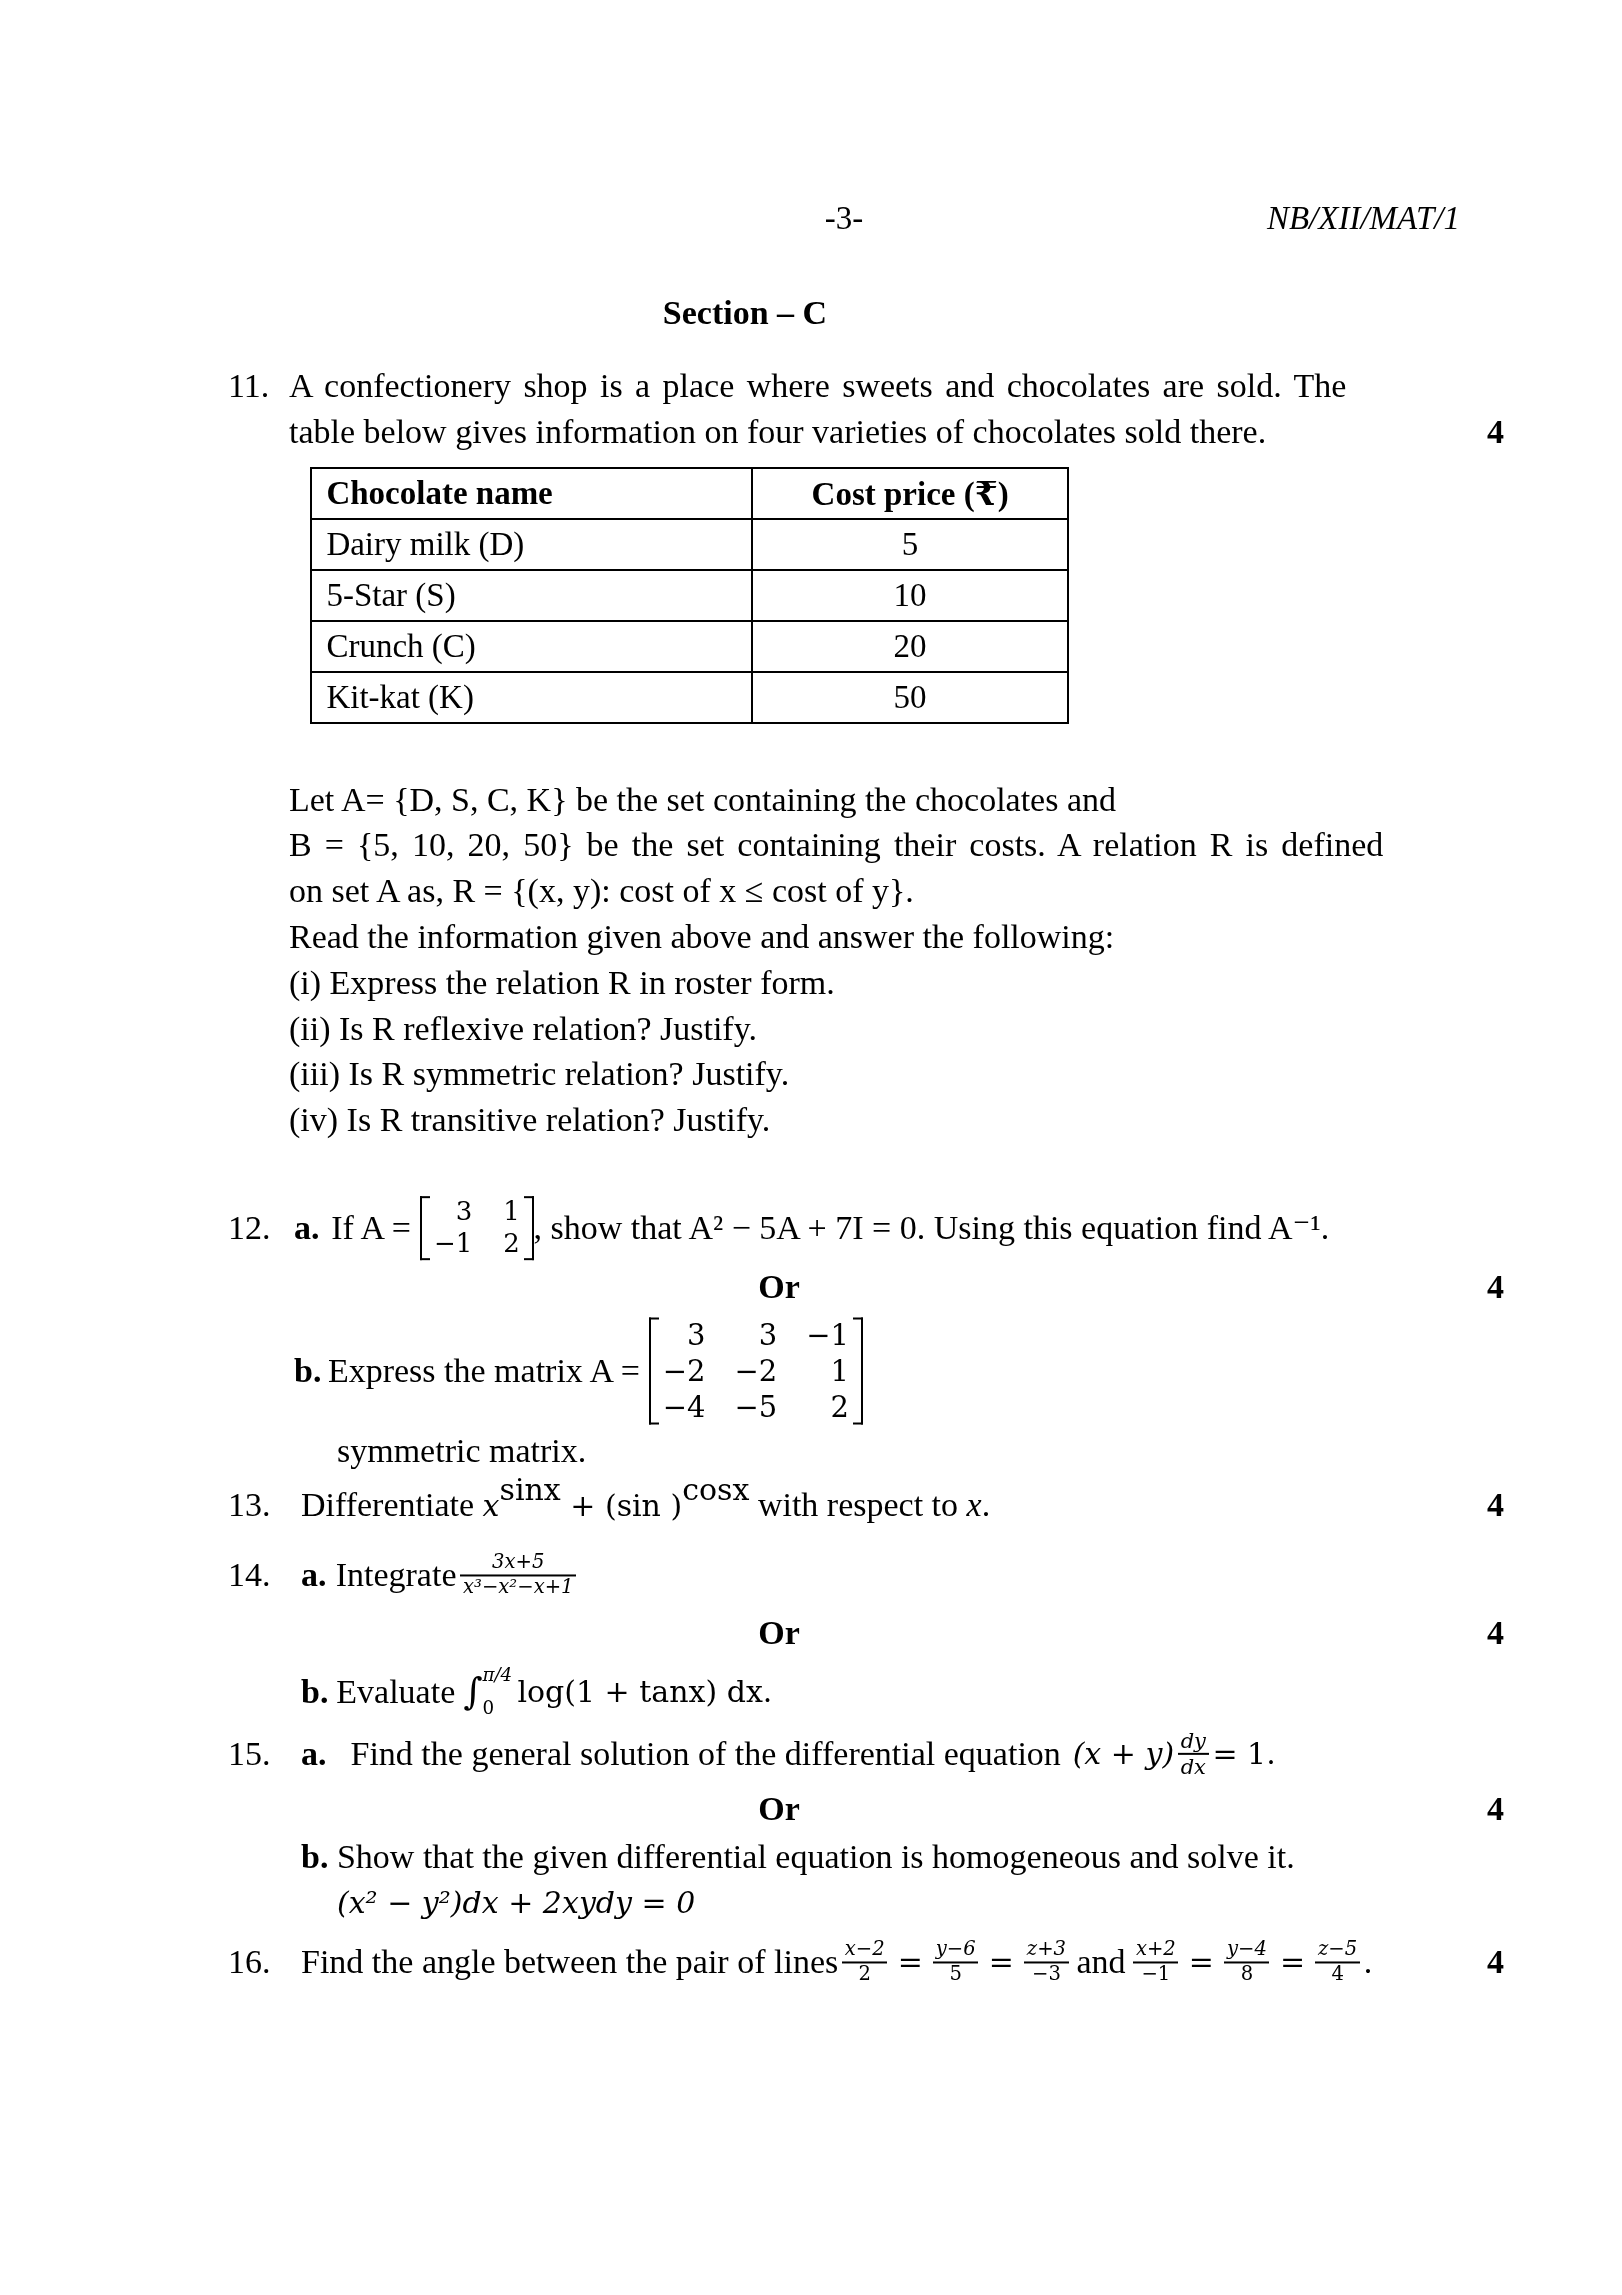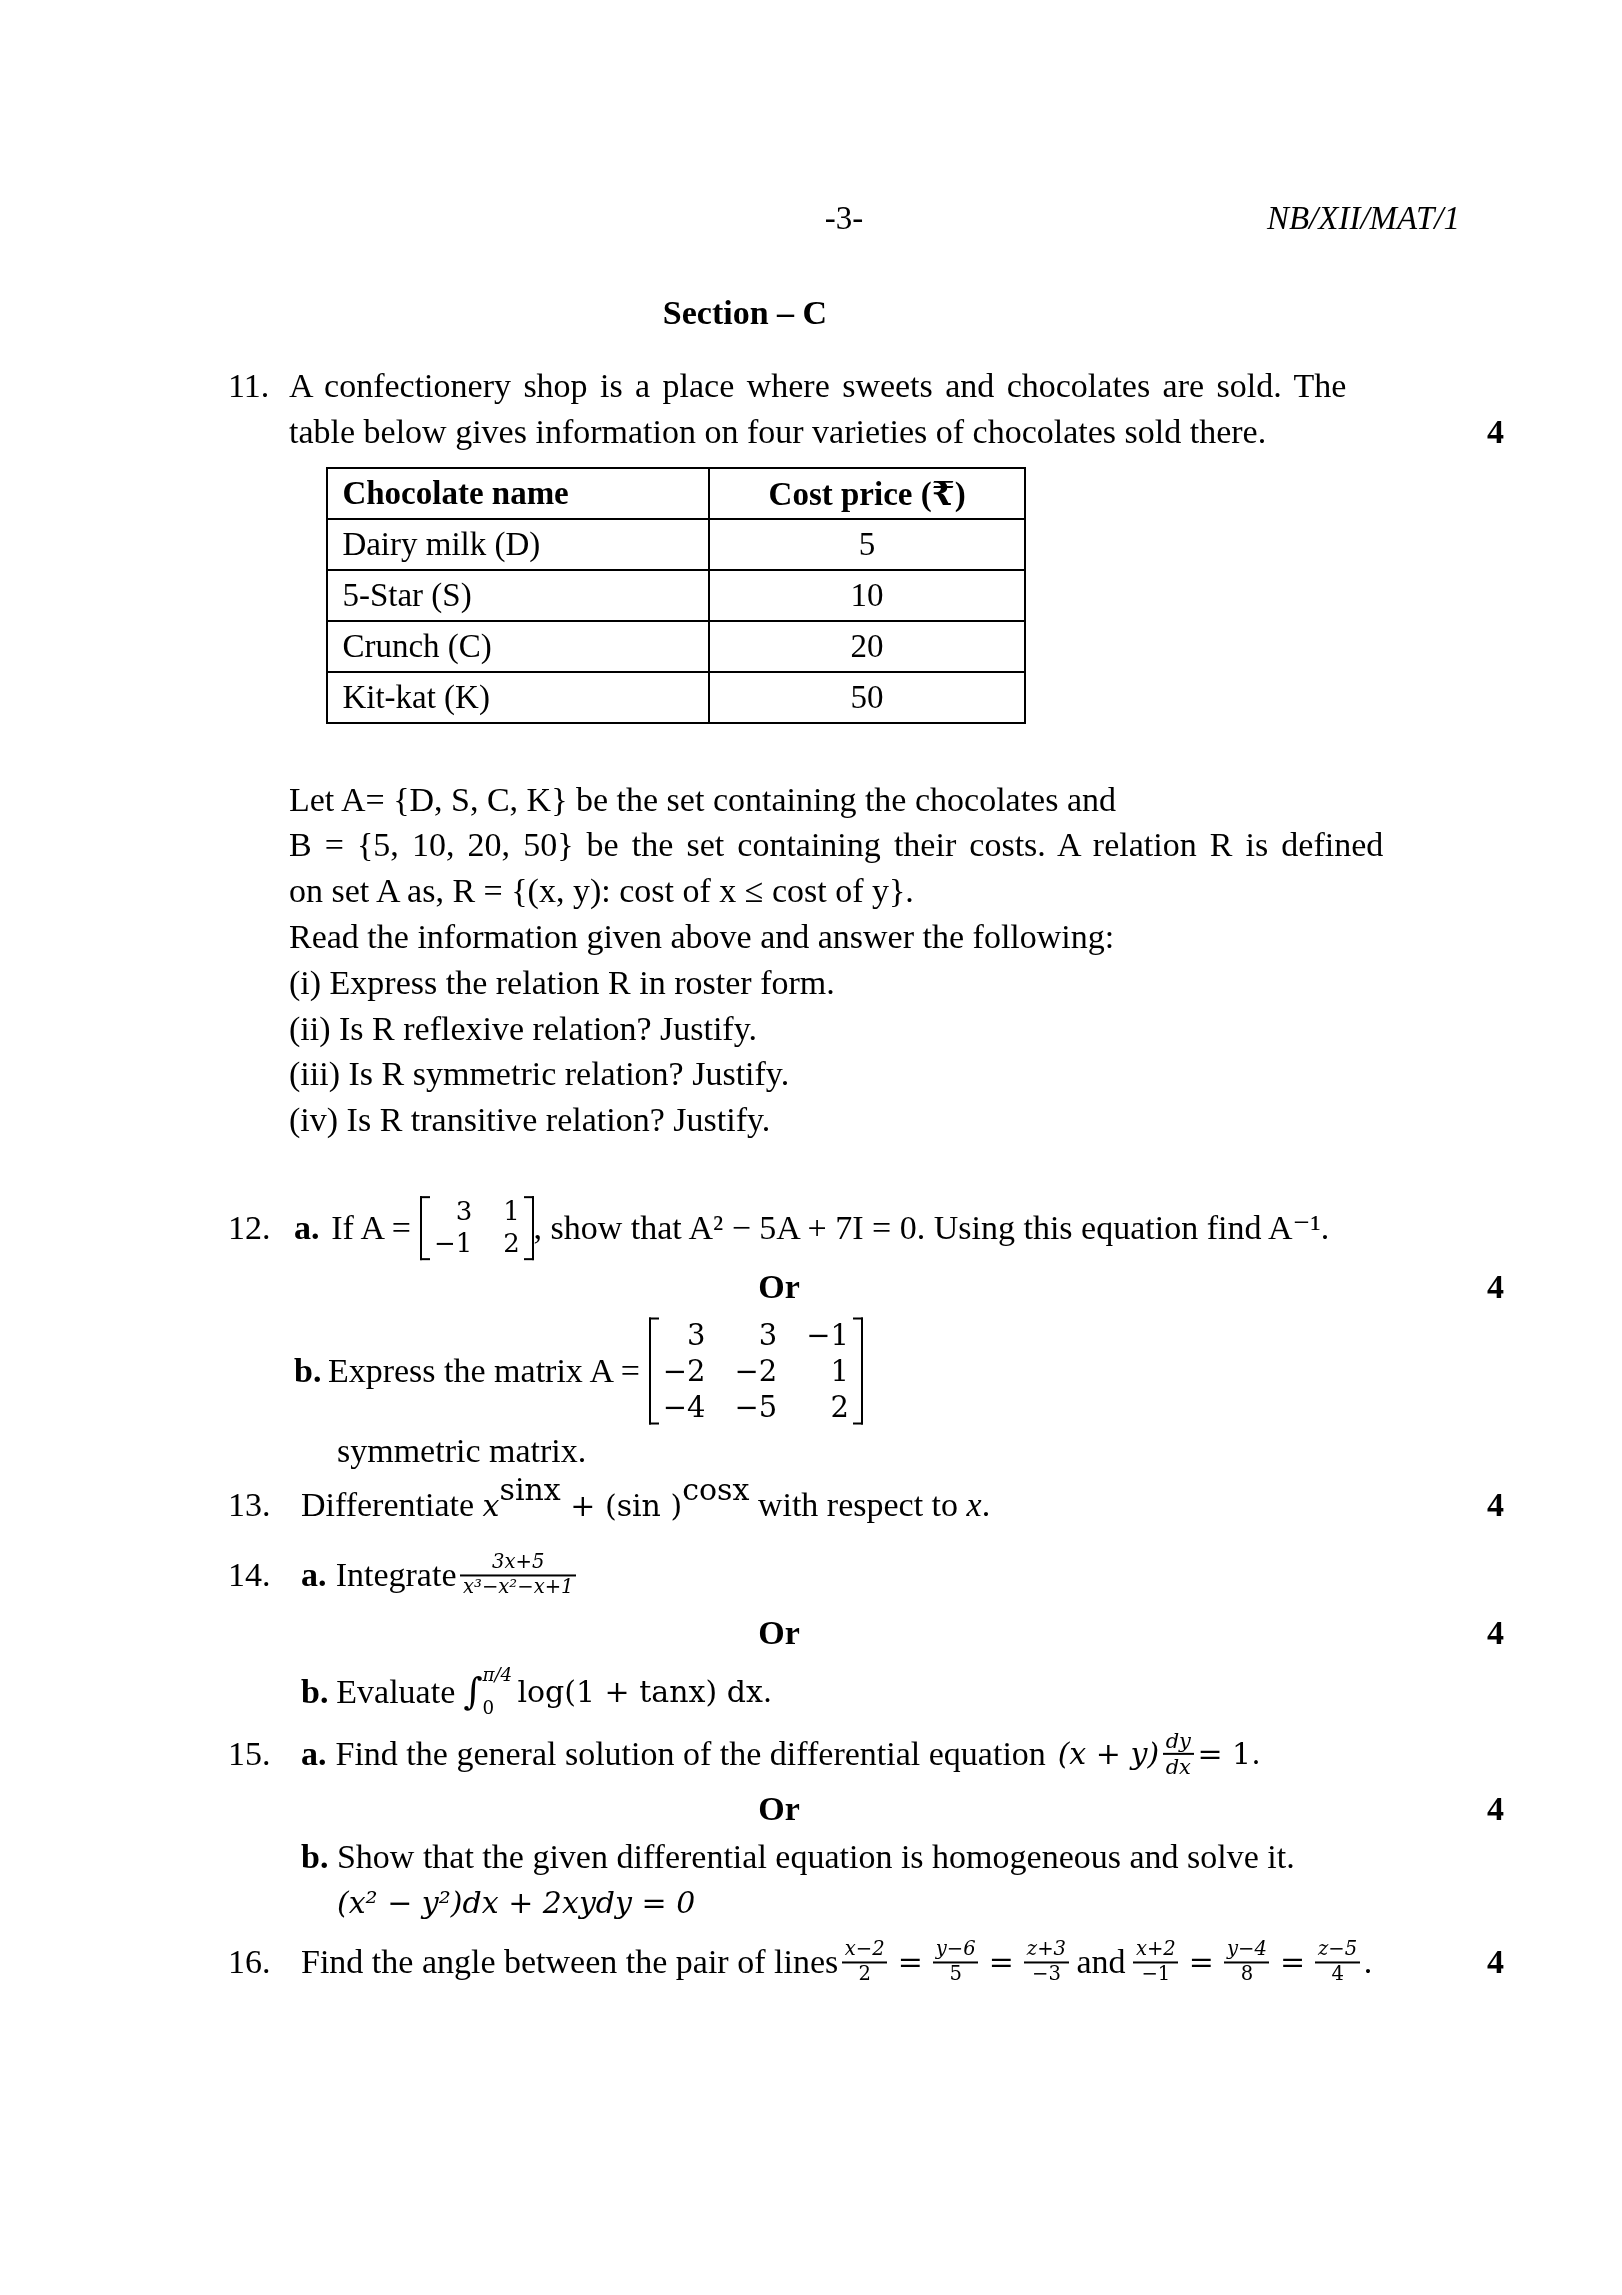--- a/index.html
+++ b/index.html
@@ -8,21 +8,21 @@
   .abs { position: absolute; white-space: nowrap; line-height: 1; }
   .ctr { transform: translate(-50%, -50%); }
   .vc { transform: translateY(-50%); }
   .b { font-weight: bold; }
   .i { font-style: italic; }
   .math { font-family: "DejaVu Serif", "Liberation Serif", serif; font-size: 30px; }
   .mark { left: 1487px; font-weight: bold; transform: translateY(-50%); }
   .qnum { left: 228px; transform: translateY(-50%); }
   sup { font-size: 0.65em; vertical-align: 0.55em; line-height: 0; text-align: right; }
 
-  table.choc { position: absolute; left: 326px; top: 467px; width: 700px; border-collapse: collapse; }
+  table.choc { position: absolute; left: 310px; top: 467px; width: 759px; border-collapse: collapse; }
   table.choc td, table.choc th { border: 2px solid #000; height: 49px; padding: 0 14.4px; font-size: 33px; font-weight: normal; }
   table.choc th { font-weight: bold; }
   table.choc td.c2, table.choc th.c2 { text-align: center; width: 285px; }
   table.choc td.c1, table.choc th.c1 { text-align: left; }
 
   .frac { display: inline-flex; flex-direction: column; align-items: center; vertical-align: middle; margin: 0 3.9px; }
   .frac .n, .frac .d { font-family: "DejaVu Serif", serif; font-size: 21px; padding: 0 2.6px; line-height: 1.15; }
   .frac .bar { align-self: stretch; border-top: 2px solid #000; }
   .frac.small .n, .frac.small .d { font-size: 19.6px; }
 
@@ -152,21 +152,21 @@
     <span class="i">π/4</span>
     <span style="height:13px;"></span>
     <span>0</span>
   </span>
   <span class="math">log(1 + tanx) dx.</span>
 </div>
 
 <div class="abs qnum" style="top:1754px;">15.</div>
 <div class="abs vc" style="left:301px; top:1754px; display:flex; align-items:center;">
   <span class="b">a.</span>
-  <span style="margin-left:9px;">Find the general solution of the differential equation</span>
+  <span style="margin-left:24px;">Find the general solution of the differential equation</span>
   <span class="math i" style="margin-left:11.8px;">(x + y)</span>
   <span class="frac">
     <span class="n i">dy</span>
     <span class="bar"></span>
     <span class="d i">dx</span>
   </span>
   <span class="math">= 1.</span>
 </div>
 <div class="abs ctr b" style="left:779px; top:1809px;">Or</div>
 <div class="abs mark" style="top:1809px;">4</div>

